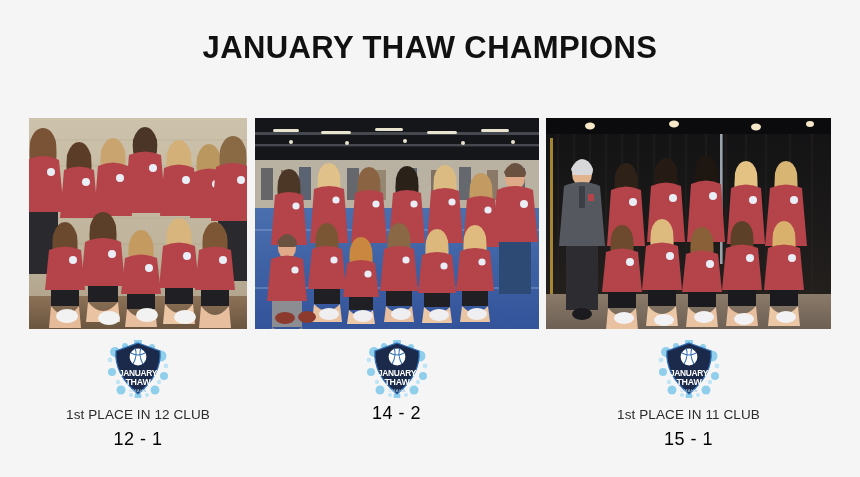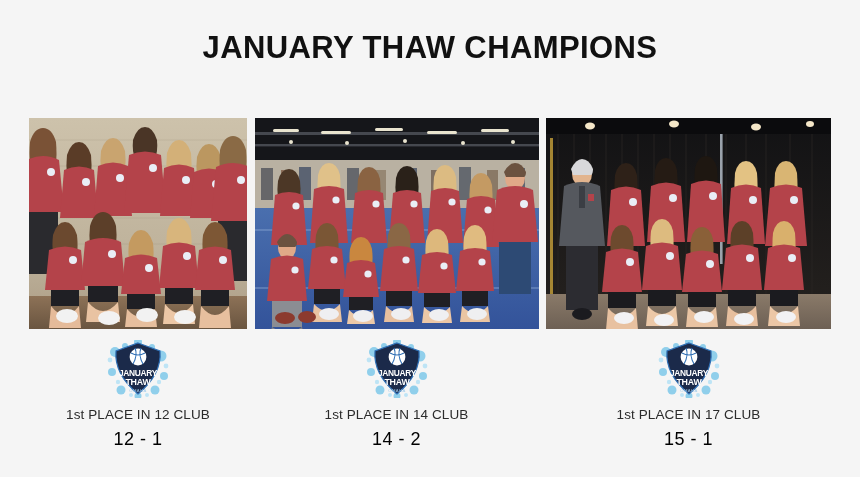--- a/index.html
+++ b/index.html
@@ -423,21 +423,20 @@
             <path d="M24 13 q7 4 14 0"></path>
             <path d="M26 24 q5 -9 2 -16"></path>
             <path d="M36 24 q-5 -9 -2 -16"></path>
           </g>
           <text x="31" y="36" text-anchor="middle" fill="#ffffff" font-size="8.4" font-weight="bold" font-family="Liberation Sans, sans-serif" letter-spacing="-0.3">JANUARY</text>
           <text x="31" y="45" text-anchor="middle" fill="#ffffff" font-size="8.8" font-weight="bold" font-family="Liberation Sans, sans-serif" letter-spacing="-0.2">THAW</text>
           <text x="31" y="51.5" text-anchor="middle" fill="#9ec9e8" font-size="4.2" font-family="Liberation Sans, sans-serif" letter-spacing="0.4">OMAHA</text>
         </svg>
       </div>
 
-      <div class="caption">1st PLACE IN 14 CLUB</div>
       <div class="score">14 - 2</div>
     </div>
 
     <div class="card c3">
       <div class="photo">
         <svg viewBox="0 0 285 211" preserveAspectRatio="xMidYMid slice" aria-hidden="true">
           <defs>
             <linearGradient id="curtg" x1="0" y1="0" x2="0" y2="1">
               <stop offset="0" stop-color="#121214"></stop>
               <stop offset="1" stop-color="#26221f"></stop>
@@ -602,18 +601,18 @@
             <path d="M24 13 q7 4 14 0"></path>
             <path d="M26 24 q5 -9 2 -16"></path>
             <path d="M36 24 q-5 -9 -2 -16"></path>
           </g>
           <text x="31" y="36" text-anchor="middle" fill="#ffffff" font-size="8.4" font-weight="bold" font-family="Liberation Sans, sans-serif" letter-spacing="-0.3">JANUARY</text>
           <text x="31" y="45" text-anchor="middle" fill="#ffffff" font-size="8.8" font-weight="bold" font-family="Liberation Sans, sans-serif" letter-spacing="-0.2">THAW</text>
           <text x="31" y="51.5" text-anchor="middle" fill="#9ec9e8" font-size="4.2" font-family="Liberation Sans, sans-serif" letter-spacing="0.4">OMAHA</text>
         </svg>
       </div>
 
-      <div class="caption">1st PLACE IN 17 CLUB</div>
+      <div class="caption">1st PLACE IN 11 CLUB</div>
       <div class="score">15 - 1</div>
     </div>
 
   </div>
 </div>
 
 </body></html>

